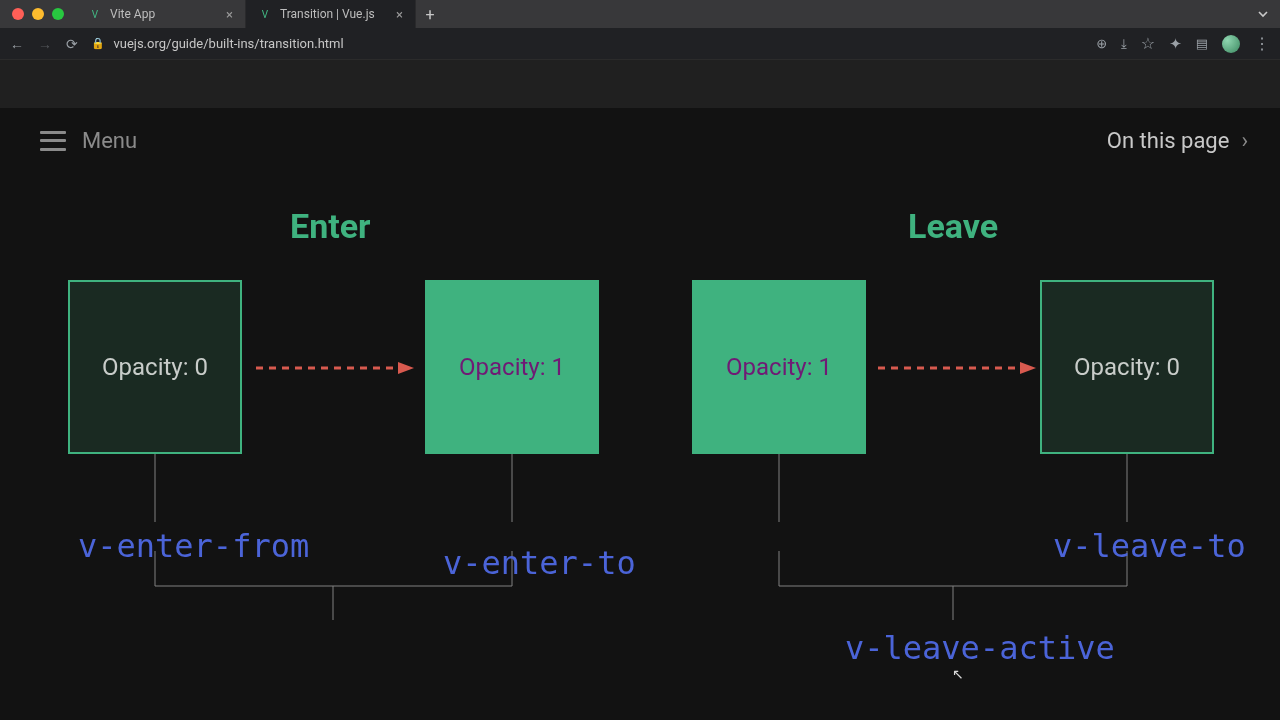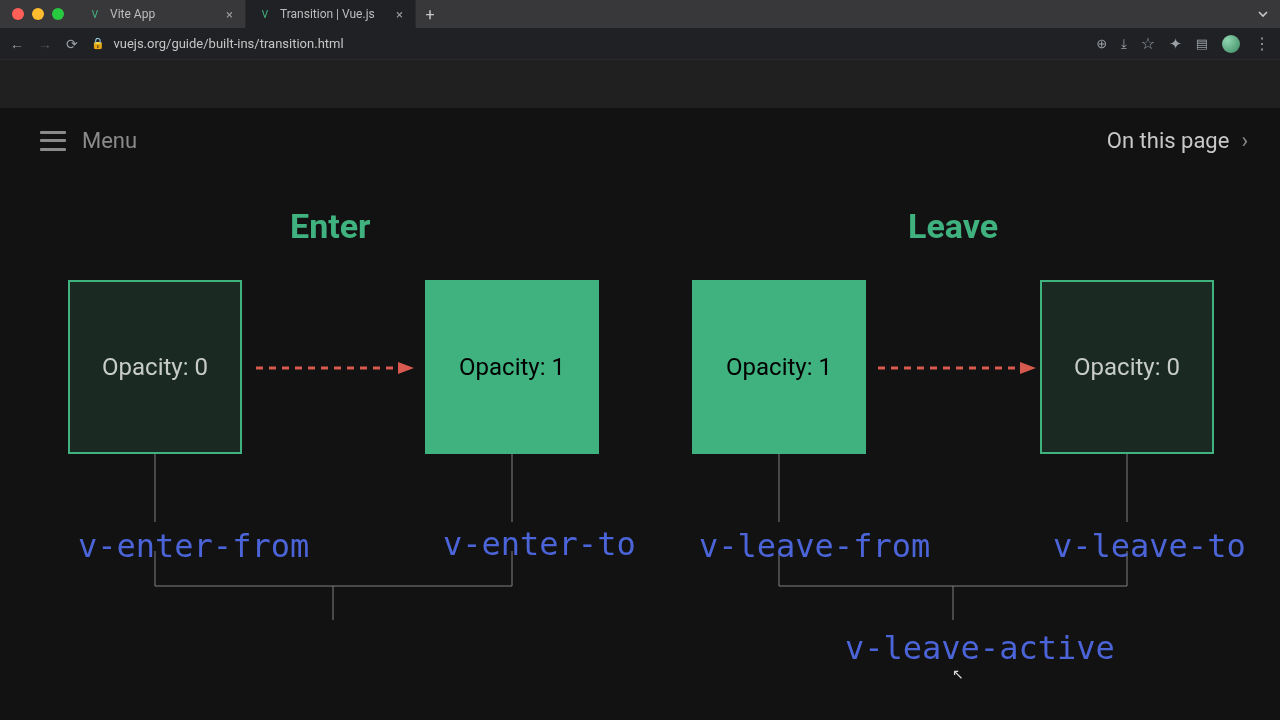--- a/index.html
+++ b/index.html
@@ -32,29 +32,29 @@
 .hamburger span { display: block; height: 3px; background: #8a8a8a; border-radius: 1px; }
 .toc-btn { position: absolute; right: 32px; top: 20px; display: flex; gap: 12px; color: #c8c8c8; font-size: 22px; }
 .chev { font-size: 22px; color: #8a8a8a; }
 
 .heading { position: absolute; font-size: 34px; font-weight: 700; color: #3fb27f; }
 .hd-enter { left: 290px; top: 98px; }
 .hd-leave { left: 908px; top: 98px; }
 
 .box { position: absolute; width: 174px; height: 174px; display: flex; align-items: center; justify-content: center; font-size: 24px; }
 .box-outline { border: 2px solid #3fb27f; background: #1a2a22; color: #c8ccc9; }
-.box-fill { background: #3fb27f; color: #000000; }
+.box-fill { background: #3fb27f; color: #701a75; }
 .b1 { left: 68px;  top: 172px; }
 .b2 { left: 425px; top: 172px; }
 .b3 { left: 692px; top: 172px; }
 .b4 { left: 1040px; top: 172px; }
 
 .class-label { position: absolute; font-family: ui-monospace, Menlo, Consolas, monospace; font-size: 32px; color: #4b64d8; }
 .c1 { left: 78px;  top: 419px; }
-.c2 { left: 443px; top: 417px; }
+.c2 { left: 443px; top: 436px; }
 .c3 { left: 699px; top: 419px; }
 .c4 { left: 1053px; top: 419px; }
 .ca1 { left: 243px; top: 521px; }
 .ca2 { left: 845px; top: 521px; }
 .svgabs { position: absolute; }
 
 .cursor { position: absolute; left: 952px; top: 558px; font-size: 14px; color: #d8d8d8; pointer-events: none; }
 </style>
 </head>
 <body>
@@ -159,18 +159,17 @@
     <line x1="1127" y1="346" x2="1127" y2="414" stroke="#808080" stroke-width="1"></line>
 
     <line x1="779" y1="443" x2="779" y2="478" stroke="#808080" stroke-width="1"></line>
     <line x1="1127" y1="443" x2="1127" y2="478" stroke="#808080" stroke-width="1"></line>
     <line x1="779" y1="478" x2="1127" y2="478" stroke="#808080" stroke-width="1"></line>
     <line x1="953" y1="478" x2="953" y2="512" stroke="#808080" stroke-width="1"></line>
   </svg>
 
   <div class="class-label c1">v-enter-from</div>
   <div class="class-label c2">v-enter-to</div>
-  <div class="class-label c3">v-leave-from</div>
   <div class="class-label c4">v-leave-to</div>
   <div class="class-label ca2">v-leave-active</div>
 
   <div class="cursor">↖</div>
 </div>
 
 </body></html>

